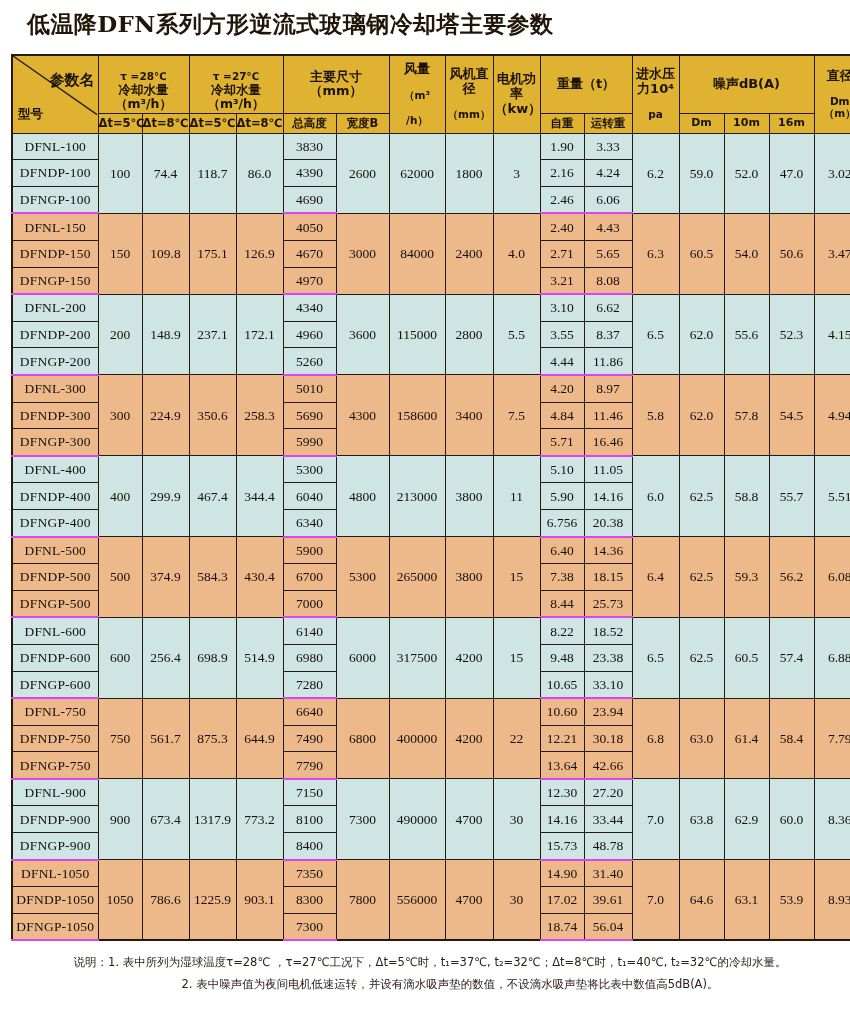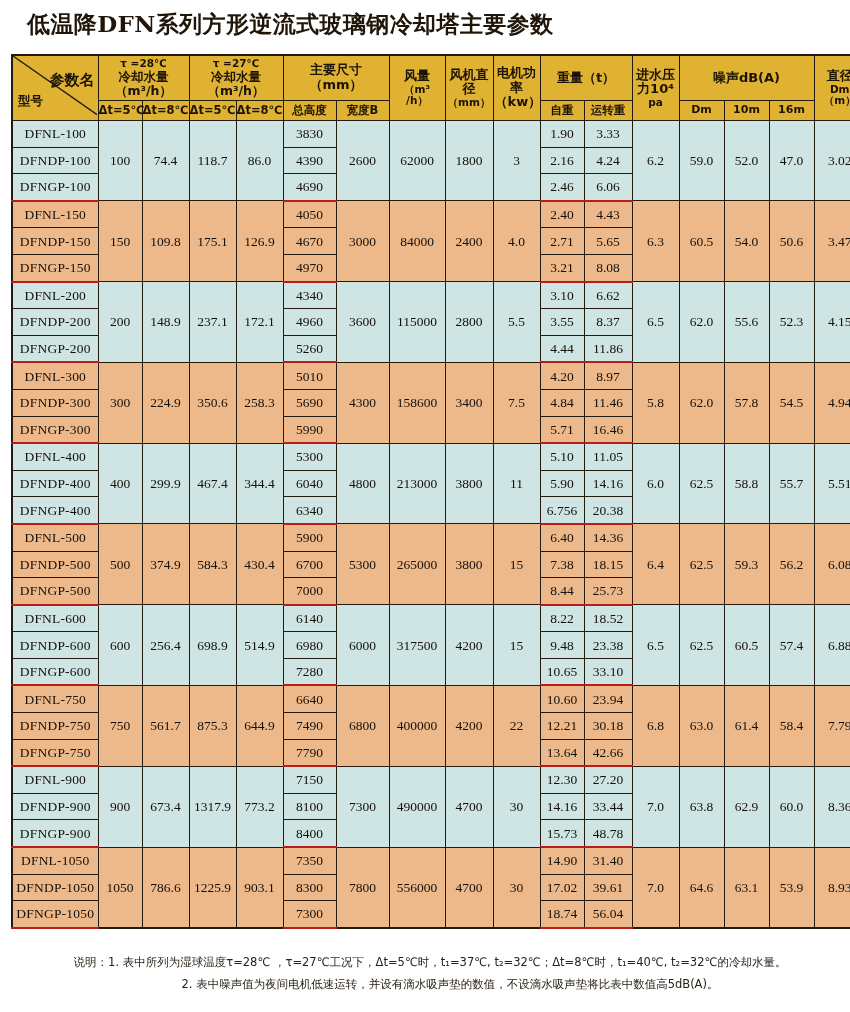--- a/index.html
+++ b/index.html
@@ -67,21 +67,21 @@
   }
   table.spec thead td.sub {
     font-size: 11.5px;
     font-weight: bold;
     padding: 3px 0;
   }
   table.spec thead td.small {
     font-size: 11px;
   }
   .hdr-main { font-size: 12.5px; }
-  .unit-small { font-size: 10.5px; }
+  .unit-small { font-size: 10.5px; margin-top: 13px; }
 
   
   td.corner {
     position: relative;
     height: 60px;
     background: #e0b232;
     overflow: hidden;
   }
   td.corner .diag {
     position: absolute;
@@ -112,21 +112,21 @@
     padding-left: 5px;
     font-size: 13.5px;
     letter-spacing: 0.2px;
     font-family: "Liberation Serif", "DejaVu Serif", serif;
     margin-left: 16px;
   }
   tr.blue td { background: #cfe5e4; }
   tr.tan  td { background: #eeb98a; }
 
   
-  tr.group-end td { border-bottom: 2px solid #b91c1c; }
+  tr.group-end td { border-bottom: 2px solid #d946ef; }
 
   
   #notes {
     position: absolute;
     left: 30px;
     top: 952px;
     width: 800px;
     font-family: "DejaVu Sans", "Liberation Sans", sans-serif;
     font-size: 11.5px;
     color: #2a2218;

